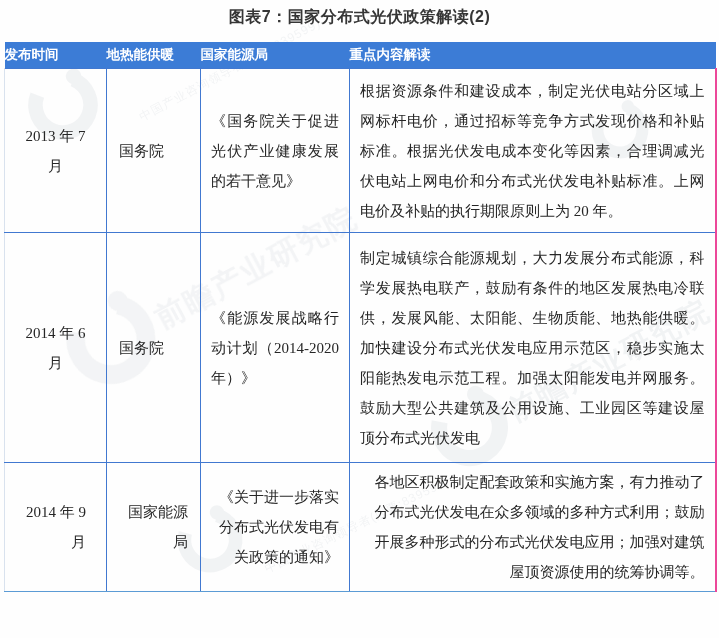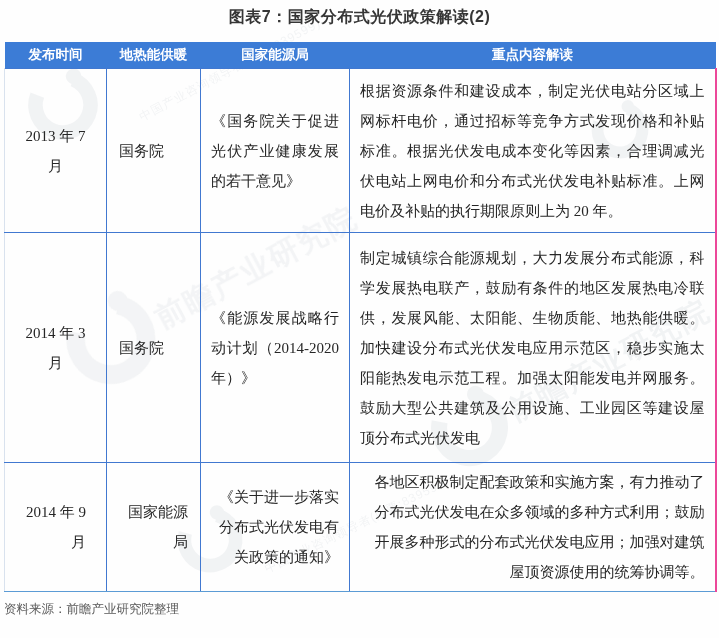--- a/index.html
+++ b/index.html
@@ -25,21 +25,21 @@
   
   .policy-table {
     position:absolute; top:42px; left:4px; width:711px; z-index:2;
     border-collapse:collapse; table-layout:fixed;
     font-family:"Liberation Serif","DejaVu Serif",serif;
     font-size:15px; line-height:30px; color:#262626;
   }
   .policy-table thead th {
     height:26px; background:var(--header-bg,#3c7cd6); color:var(--header-text,#ffffff);
     font-family:"Liberation Sans","DejaVu Sans",sans-serif;
-    font-size:13.5px; font-weight:bold; text-align:center; line-height:26px;
+    font-size:13.5px; font-weight:bold; text-align:left; line-height:26px;
     border:none;
   }
   .policy-table tbody td {
     border:1px solid var(--border,#4178d0);
     vertical-align:middle;
     background:transparent;
   }
   .policy-table tbody td:first-child { border-left:1px solid #d9e2ee; }
   .policy-table tbody td:last-child  { border-right:2px solid #ec4899; }
   .policy-table tbody tr:last-child td { border-bottom:1px solid #5b9bd5;text-align:right; }
@@ -119,29 +119,28 @@
     </tr>
   </thead>
   <tbody>
     <tr class="r1">
       <td class="c-date">2013 年 7 月</td>
       <td class="c-dept">国务院</td>
       <td class="c-policy">《国务院关于促进光伏产业健康发展的若干意见》</td>
       <td class="c-content">根据资源条件和建设成本，制定光伏电站分区域上网标杆电价，通过招标等竞争方式发现价格和补贴标准。根据光伏发电成本变化等因素，合理调减光伏电站上网电价和分布式光伏发电补贴标准。上网电价及补贴的执行期限原则上为 20 年。</td>
     </tr>
     <tr class="r2">
-      <td class="c-date">2014 年 3 月</td>
+      <td class="c-date">2014 年 6 月</td>
       <td class="c-dept">国务院</td>
       <td class="c-policy">《能源发展战略行动计划（2014-2020 年）》</td>
       <td class="c-content">制定城镇综合能源规划，大力发展分布式能源，科学发展热电联产，鼓励有条件的地区发展热电冷联供，发展风能、太阳能、生物质能、地热能供暖。加快建设分布式光伏发电应用示范区，稳步实施太阳能热发电示范工程。加强太阳能发电并网服务。鼓励大型公共建筑及公用设施、工业园区等建设屋顶分布式光伏发电</td>
     </tr>
     <tr class="r3">
       <td class="c-date">2014 年 9 月</td>
       <td class="c-dept">国家能源局</td>
       <td class="c-policy">《关于进一步落实分布式光伏发电有关政策的通知》</td>
       <td class="c-content">各地区积极制定配套政策和实施方案，有力推动了分布式光伏发电在众多领域的多种方式利用；鼓励开展多种形式的分布式光伏发电应用；加强对建筑屋顶资源使用的统筹协调等。</td>
     </tr>
   </tbody>
 </table>
 
 <div class="footer">
-  <span>资料来源：前瞻产业研究院整理</span>
 </div>
 
 </body></html>

